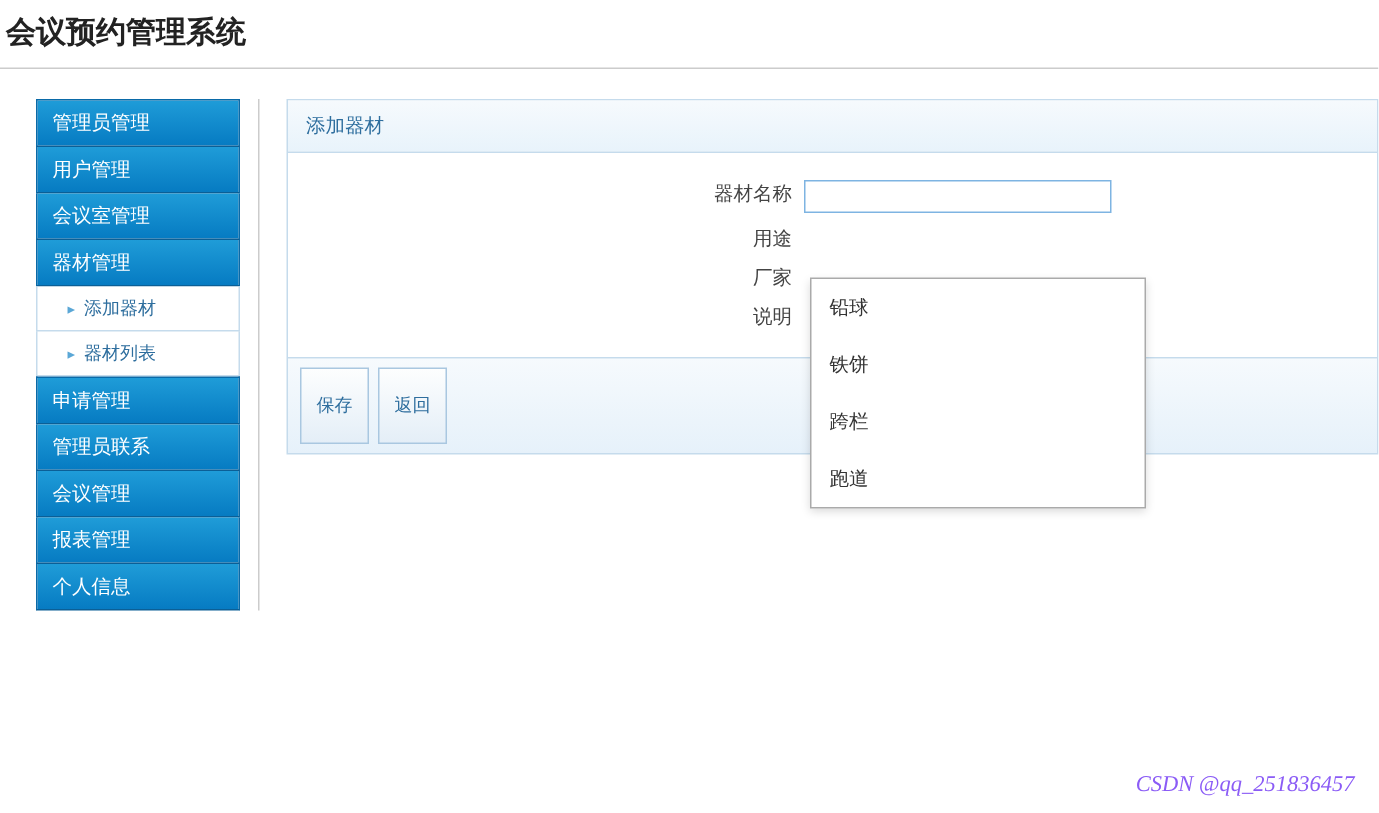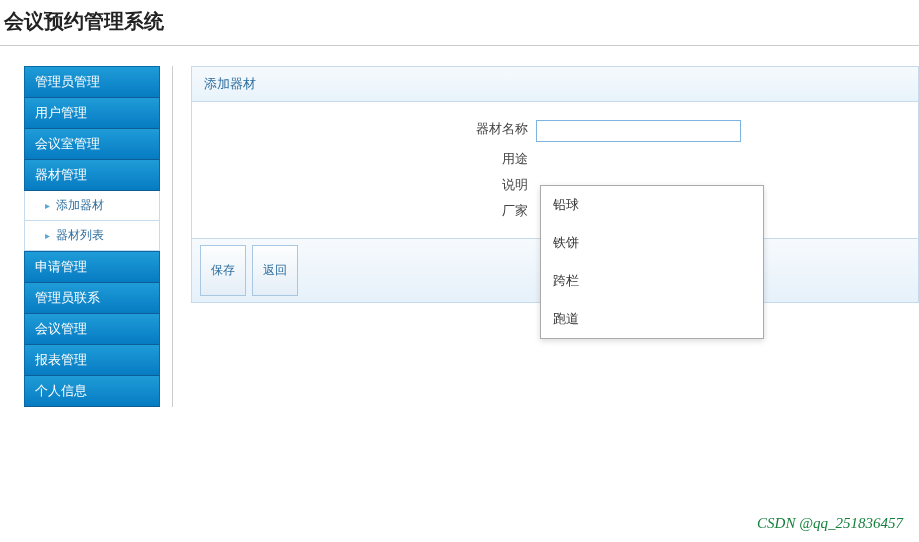--- a/index.html
+++ b/index.html
@@ -92,21 +92,21 @@
     }
     .ac-item {
       padding: 10px 12px;
       font-size: 13px;
       color: #333;
       cursor: pointer;
     }
     
     .watermark {
       position: absolute; right: 16px; bottom: 10px;
-      color: #15803d; font-size: 15px; font-style: italic;
+      color: #8b5cf6; font-size: 15px; font-style: italic;
       font-family: Georgia, serif;
     }
   </style>
 </head>
 <body>
 
 <div class="header">
   <h1>会议预约管理系统</h1>
 </div>
 <div class="hr-line"></div>
@@ -136,24 +136,24 @@
       <div class="panel-header">添加器材</div>
       <div class="panel-body">
         <div class="form-row">
           <div class="form-label">器材名称</div>
           <input class="form-input" type="text" value="" style="">
         </div>
         <div class="form-row">
           <div class="form-label">用途</div>
         </div>
         <div class="form-row">
-          <div class="form-label">说明</div>
+          <div class="form-label">厂家</div>
         </div>
         <div class="form-row">
-          <div class="form-label">厂家</div>
+          <div class="form-label">说明</div>
         </div>
       </div>
       <div class="action-bar">
         <button class="btn">保存</button>
         <button class="btn">返回</button>
       </div>
     </div>
   </div>
 
 </div>

